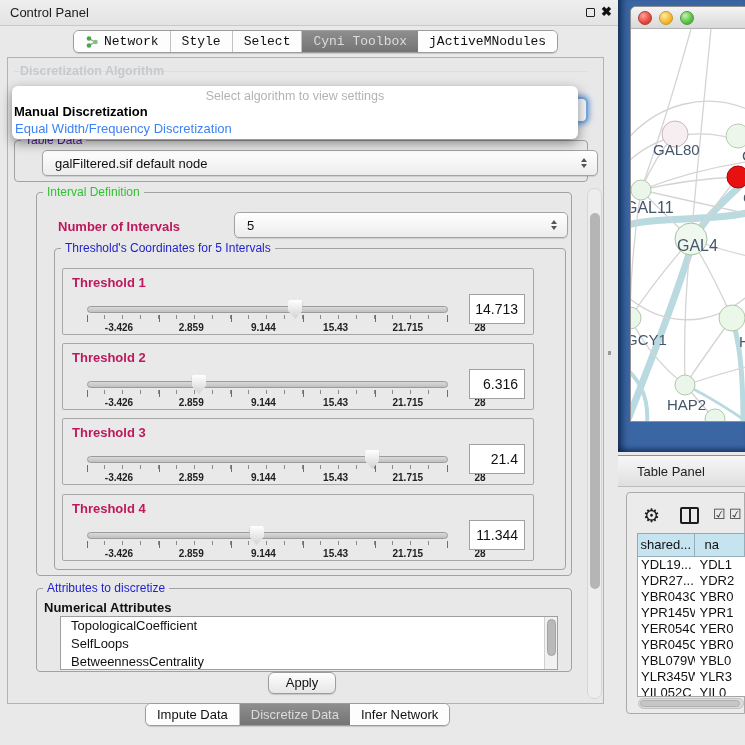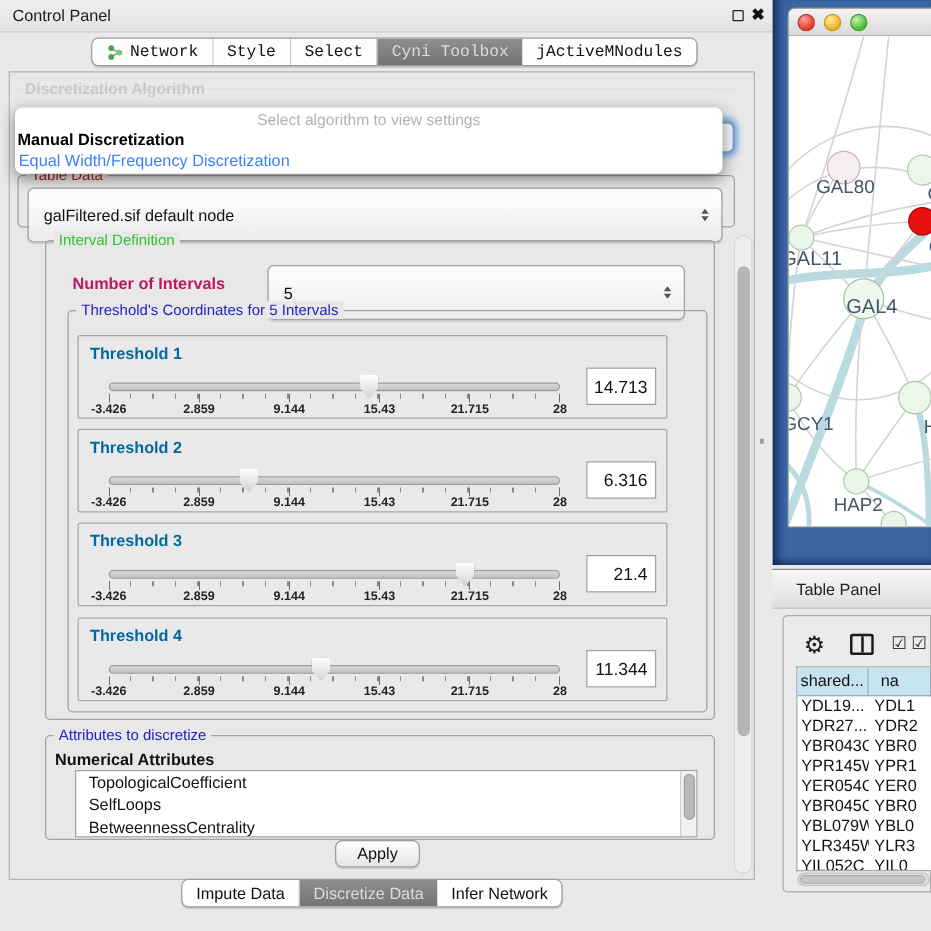--- a/index.html
+++ b/index.html
@@ -24,63 +24,63 @@
   .seg.active { background:linear-gradient(#8e8e8e,#747474); color:#dcdcdc; border-right:none; }
   .net-icon { width:14px; height:14px; margin-right:5px; }
 
   
   .content-frame { position:absolute; left:7px; top:57px; width:597px; height:647px;
     border:1px solid #b3b3b3; background:#e8e8e8; }
 
   
   .group { position:absolute; border:1px solid #a2a2a2; border-radius:4px; }
   .group-title { position:absolute; top:-8px; left:6px; background:#e8e8e8; padding:0 4px;
-    font-size:12px; color:#b91c1c; white-space:nowrap; }
+    font-size:12px; color:#4c1d95; white-space:nowrap; }
   .gt-green { color:#2dc52d; }
   .gt-blue  { color:#2222cc; }
   .gt-faint { color:#c6cacd; font-weight:bold; }
 
   
-  .combo { position:absolute; height:44px; border:1px solid #a3a3a3; border-radius:5px;
+  .combo { position:absolute; height:26px; border:1px solid #a3a3a3; border-radius:5px;
     background:linear-gradient(#ffffff,#ececec); display:flex; align-items:center;
-    box-shadow:0 1px 1px rgba(0,0,0,.12); }
+    box-shadow:0 1px 1px rgba(0,0,0,.12);margin-left:20px; }
   .combo-text { flex:1; padding-left:12px; font-size:13px; color:#111; }
   .combo-arrows { display:flex; flex-direction:column; align-items:center; margin-right:10px; }
   .arr-up { width:0; height:0; border-left:3.5px solid transparent; border-right:3.5px solid transparent;
     border-bottom:4.5px solid #555; margin-bottom:2.5px; }
   .arr-dn { width:0; height:0; border-left:3.5px solid transparent; border-right:3.5px solid transparent;
     border-top:4.5px solid #555; }
 
   
   .popup { position:absolute; left:12px; top:86px; width:566px; height:53px; background:#fff;
     border-radius:6px; box-shadow:0 4px 12px rgba(0,0,0,.45); z-index:20; }
   .popup-hint { position:absolute; top:3px; left:0; width:100%; text-align:center;
     font-size:12.5px; color:#b3b3b3; }
   .popup-opt1 { position:absolute; top:18px; left:2px; font-size:13px; font-weight:bold; color:#000; }
   .popup-opt2 { position:absolute; top:35px; left:3px; font-size:13px; color:#3b82f6; }
   .focus-combo { position:absolute; left:544px; top:97px; width:44px; height:26px; border-radius:6px;
     background:#f4f8fc; border:2px solid #7aa7d8; box-shadow:0 0 5px 2px rgba(100,155,215,.8); z-index:10; }
 
   
   .thr-panel { position:absolute; left:62px; width:472px; height:67px;
     border:1px solid #a8a8a8; border-radius:2px; background:#e9e9e9; }
-  .thr-label { position:absolute; left:9px; top:6px; font-size:13px; font-weight:bold; color:#0369a1; }
+  .thr-label { position:absolute; left:9px; top:6px; font-size:13px; font-weight:bold; color:#be185d; }
   .slider-zone { position:absolute; left:24px; top:30px; width:361px; height:34px; }
   .slider-track { position:absolute; left:0; top:7px; width:361px; height:7px;
     background:linear-gradient(#dadada,#c0c0c0); border:1px solid #9b9b9b; border-radius:4px; }
   .slider-thumb { position:absolute; top:1px; width:15px; height:19px; transform:translateX(-50%);
     background:linear-gradient(#ffffff,#d2d2d2);
     clip-path:polygon(10% 0,90% 0,100% 14%,100% 55%,50% 100%,0 55%,0 14%);
     filter:drop-shadow(0 0 1px #777); z-index:3; }
   .ticks-major { position:absolute; left:0; top:16px; width:362px; height:7px;
     background:repeating-linear-gradient(90deg,#6e6e6e 0 1px,transparent 1px 72px); }
   .ticks-minor { position:absolute; left:17px; top:16px; width:330px; height:4px;
     background:repeating-linear-gradient(90deg,#8a8a8a 0 1px,transparent 1px 18px); }
   .scale-row { position:absolute; left:0; top:23px; width:361px; height:12px; }
-  .scale-lbl { position:absolute; transform:translateX(-50%); font-size:10px; font-weight:bold; color:#222; white-space:nowrap; }
+  .scale-lbl { position:absolute; transform:translateX(-50%); font-size:10px; font-weight:bold; color:#222; white-space:nowrap;margin-left:32px; }
   .thr-value { position:absolute; left:406px; top:25px; width:56px; height:30px; background:#fff;
     border:1px solid #a0a0a0; font-size:14px; color:#111; text-align:right;
     line-height:28px; padding-right:6px; }
 
   
   .listbox { position:absolute; left:60px; top:616px; width:498px; height:54px; background:#fff;
     border:1px solid #9f9f9f; overflow:hidden; }
   .list-item { font-size:13px; color:#111; line-height:18px; padding-left:10px; white-space:nowrap; }
   .list-vscroll { position:absolute; right:0; top:0; width:13px; height:100%;
     background:#f1f1f1; border-left:1px solid #d0d0d0; }

